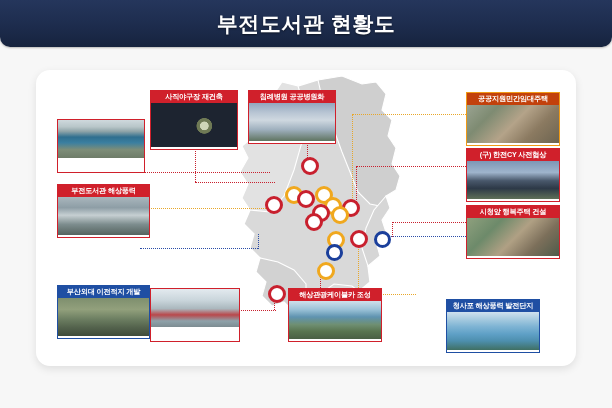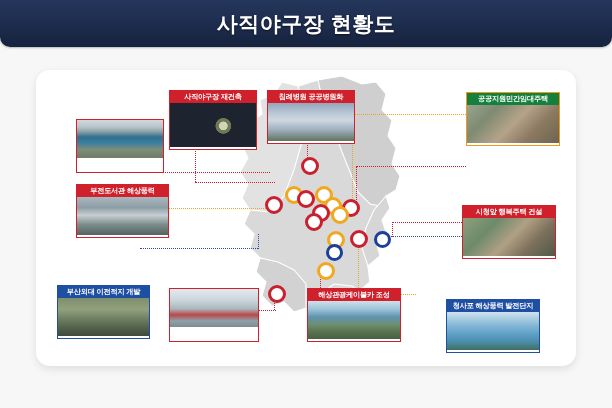--- a/index.html
+++ b/index.html
@@ -44,23 +44,23 @@
 
   
   .card{position:absolute;background:#fff;}
   .card .hdr{
     color:#fff;font-weight:bold;text-align:center;
     font-size:7.2px;line-height:12px;height:12px;
     letter-spacing:-.2px;white-space:nowrap;overflow:hidden;
   }
   .hdr.red{background:#d0202b;}
   .hdr.blue{background:#1f4fa3;}
-  .hdr.orange{background:#15803d;}
+  .hdr.orange{background:#c2410c;}
   .card .pic{width:100%;display:block;}
-  .card.bord-red{border:1.5px solid #d0202b;margin-left:19px;}
+  .card.bord-red{border:1.5px solid #d0202b;}
   .card.bord-blue{border:1.5px solid #1f4fa3;margin-top:36px;}
   .card.bord-orange{border:1.5px solid #f09a16;}
 
   
   .pic{background-size:cover;background-position:center;}
   .ph-river{background:
      linear-gradient(180deg,#cfd9dd 0%,#b8c6c9 18%,#8fa4a8 30%,#2f6f8f 45%,#3b7fa0 60%,#7d8d78 78%,#6e7c68 100%);}
   .ph-stadium{background:
      radial-gradient(circle at 62% 52%,#cfd6b8 0 7%,#6f7a55 8% 13%,#1d2430 14% 100%),
      linear-gradient(180deg,#10151f,#1b2330);}
@@ -90,21 +90,21 @@
   .mk.red{border:3.2px solid #c8202e;}
   .mk.org{border:3.2px solid #f0a81e;}
   .mk.blu{border:3.4px solid #1b3f9b;}
 </style>
 </head>
 <body>
 
 <div id="stage">
 
   <div class="banner">
-    <div class="title">사직야구장 현황도</div>
+    <div class="title">부전도서관 현황도</div>
   </div>
 
   <div class="panel"></div>
 
   <div class="mapwrap">
     <svg viewBox="0 0 230 250" xmlns="http://www.w3.org/2000/svg" aria-hidden="true">
       <g>
         <path fill="#d9d9d9" stroke="#ffffff" stroke-width="1.3" d="M108,8 L132,4 L152,12 L166,10 L176,22 L172,38 L182,48 L178,64 L186,76
              L182,92 L190,104 L186,118 L176,124 L180,136 L172,148 L176,160 L166,170
              L170,184 L158,194 L160,210 L148,220 L150,234 L136,242 L120,238 L108,244
@@ -175,22 +175,26 @@
   <div class="card bord-red" style="left:248px;top:90px;width:86px;height:52px;">
     <div class="hdr red">침례병원 공공병원화</div>
     <div class="pic ph-hospital" style="height:38px;"></div>
   </div>
 
   <div class="card bord-orange" style="left:466px;top:92px;width:92px;height:52px;">
     <div class="hdr orange">공공지원민간임대주택</div>
     <div class="pic ph-housing" style="height:38px;"></div>
   </div>
 
-
-  <div class="card bord-red" style="left:443px;top:205px;width:92px;height:52px;">
+  <div class="card bord-red" style="left:466px;top:148px;width:92px;height:52px;">
+    <div class="hdr red">(구) 한전CY 사전협상</div>
+    <div class="pic ph-towers" style="height:38px;"></div>
+  </div>
+
+  <div class="card bord-red" style="left:466px;top:205px;width:92px;height:52px;">
     <div class="hdr red">시청앞 행복주택 건설</div>
     <div class="pic ph-happy" style="height:38px;"></div>
   </div>
 
   <div class="card bord-blue" style="left:446px;top:263px;width:92px;height:52px;">
     <div class="hdr blue">청사포 해상풍력 발전단지</div>
     <div class="pic ph-sea" style="height:38px;"></div>
   </div>
 
   <div class="card bord-red" style="left:150px;top:288px;width:88px;height:52px;">

